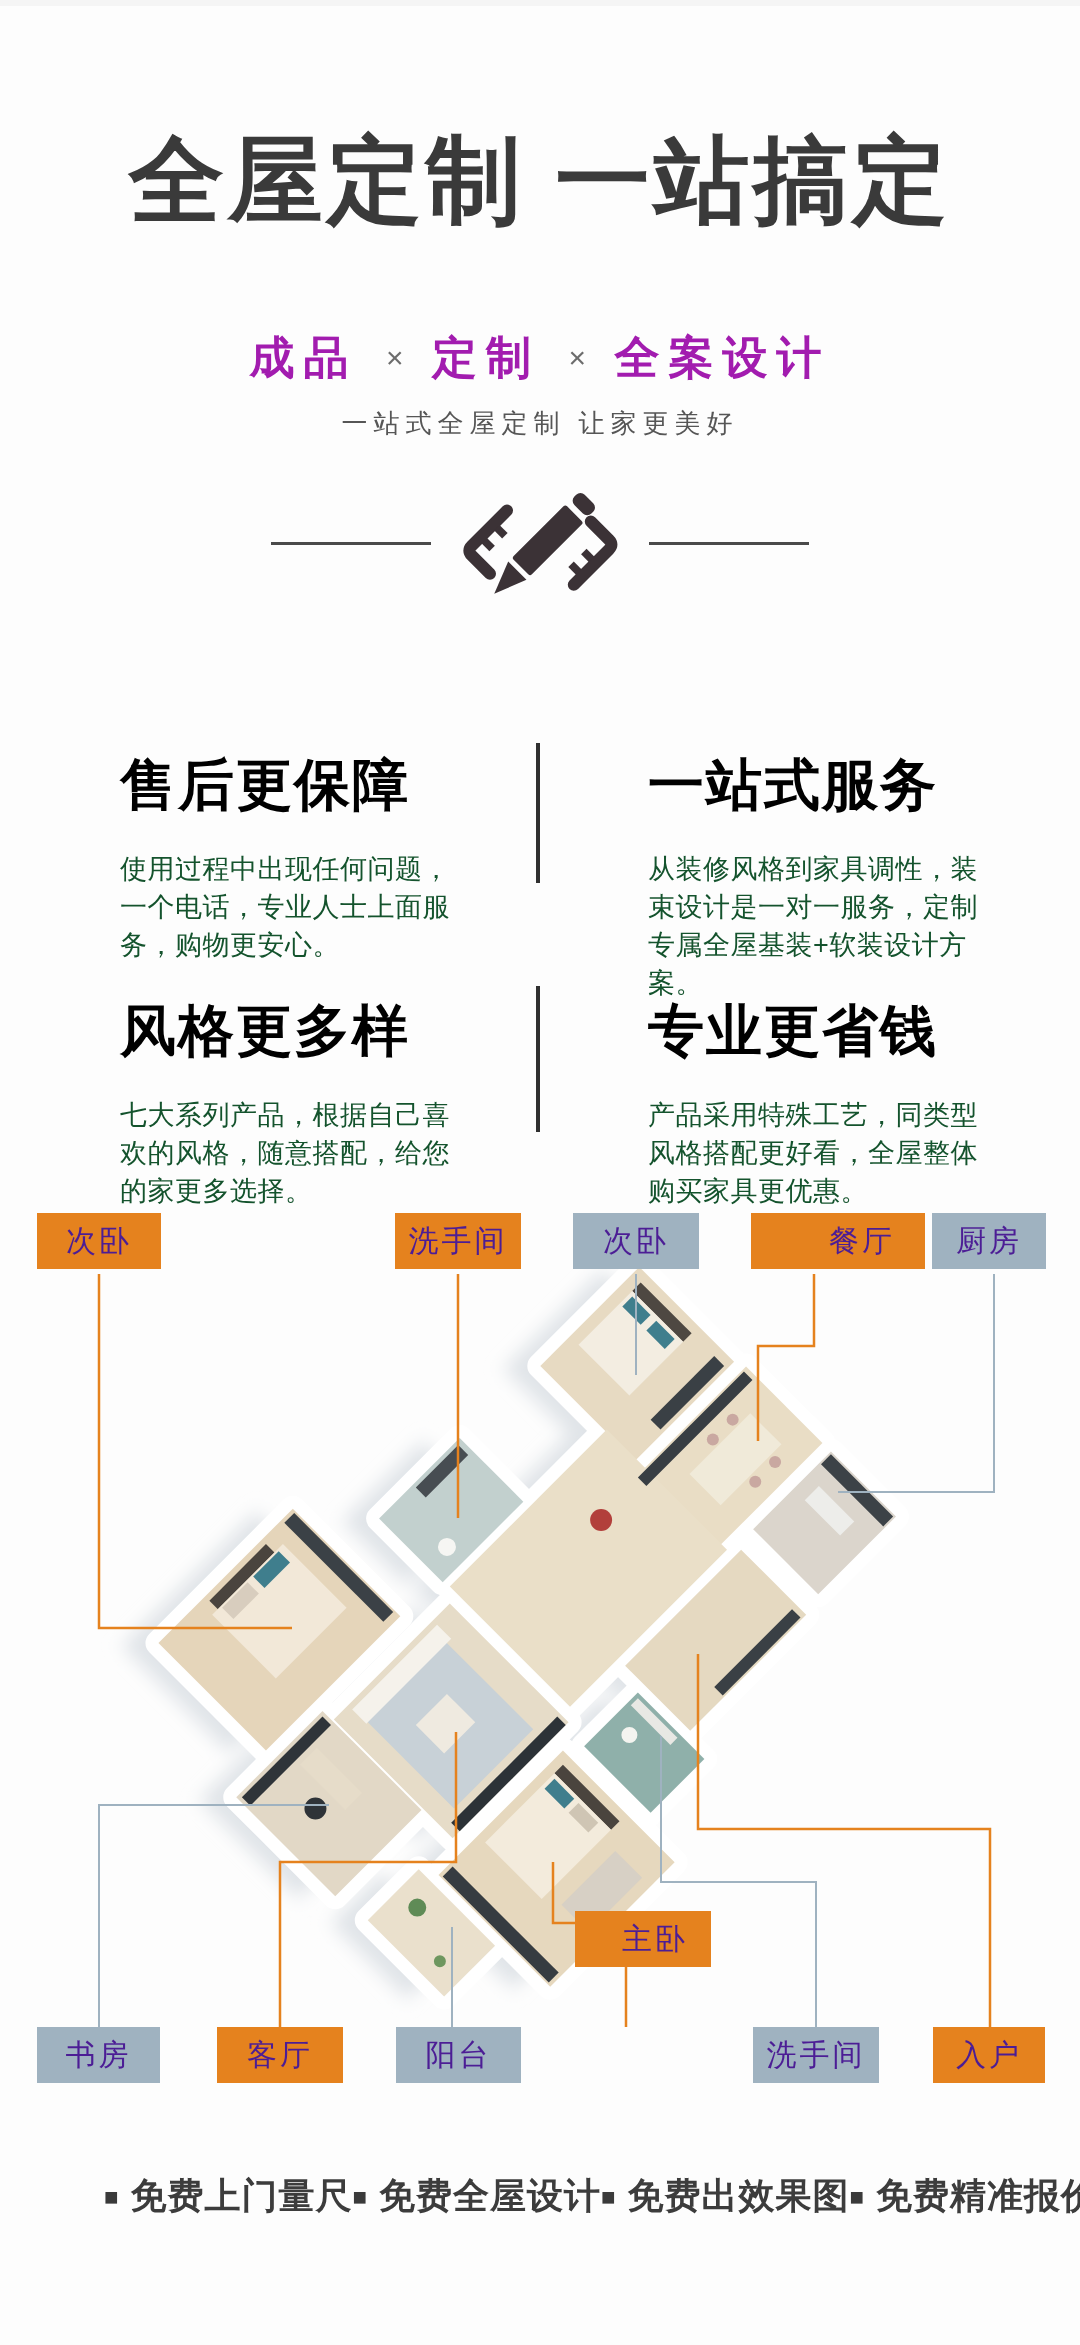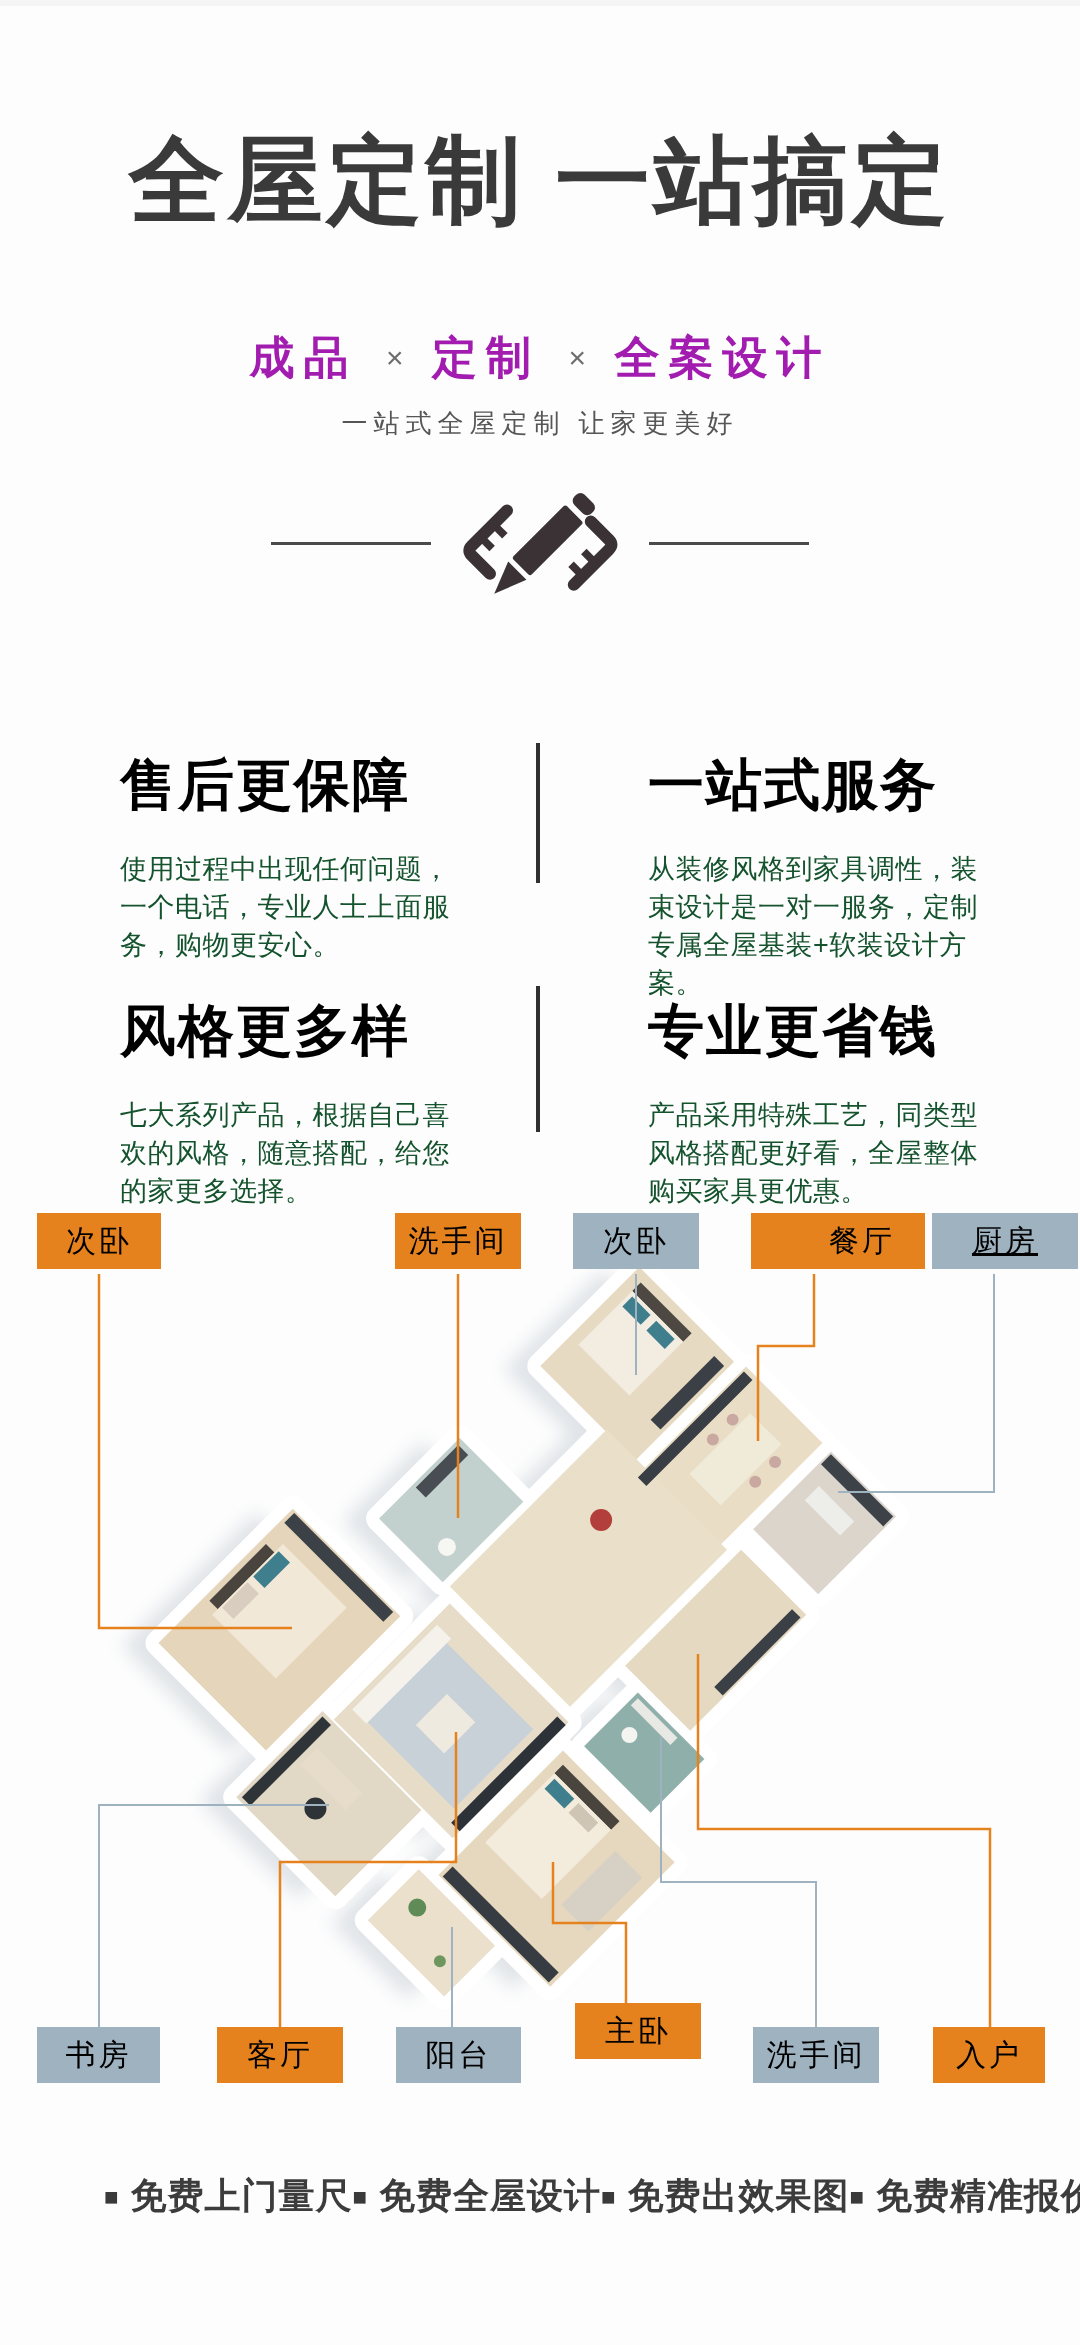--- a/index.html
+++ b/index.html
@@ -55,21 +55,21 @@
   .v-divider{position:absolute;left:536px;width:4px;background:#303030;}
   .v-divider.row1{top:737px;height:140px;}
   .v-divider.row2{top:980px;height:146px;}
   
   .plan-svg{position:absolute;left:0;top:1200px;}
   .cl{fill:none;}
   .co{stroke:var(--orange,#e5821e);stroke-width:2.5;}
   .cg{stroke:var(--gray-blue,#9fb2c0);stroke-width:2;}
   .room-label{
     position:absolute;height:56px;line-height:56px;
-    text-align:center;color:#000000;
+    text-align:center;color:#4c1d95;
     font-size:30px;letter-spacing:3px;font-weight:500;
   }
   
   .services{
     position:absolute;left:104px;top:2166px;width:878px;
     display:flex;justify-content:space-between;align-items:center;
   }
   .service-item{display:flex;align-items:center;}
   .service-item .sq{
     font-size:24px;color:#3a3a3a;margin-right:12px;line-height:1;
@@ -243,26 +243,26 @@
       <polyline class="cl co" points="626,2021 626,1917 553,1917 553,1856"></polyline>
       <polyline class="cl cg" points="816,2021 816,1876 661,1876 661,1730"></polyline>
       <polyline class="cl co" points="990,2021 990,1823 698,1823 698,1648"></polyline>
     </g>
   </svg>
 
   <div class="room-label" style="left: 37px; top: 1207px; width: 124px; background: rgb(229, 130, 30);">次卧</div>
   <div class="room-label" style="left: 395px; top: 1207px; width: 126px; background: rgb(229, 130, 30);">洗手间</div>
   <div class="room-label" style="left: 573px; top: 1207px; width: 126px; background: rgb(159, 178, 192);">次卧</div>
   <div class="room-label" style="left: 751px; top: 1207px; width: 126px; background: rgb(229, 130, 30); padding-left: 48px;">餐厅</div>
-  <div class="room-label" style="left: 932px; top: 1207px; width: 146px; background: rgb(159, 178, 192); text-decoration: underline;">厨房</div>
+  <div class="room-label" style="left: 932px; top: 1207px; width: 114px; background: rgb(159, 178, 192);">厨房</div>
 
   <div class="room-label" style="left: 37px; top: 2021px; width: 123px; background: rgb(159, 178, 192);">书房</div>
   <div class="room-label" style="left: 217px; top: 2021px; width: 126px; background: rgb(229, 130, 30);">客厅</div>
   <div class="room-label" style="left: 396px; top: 2021px; width: 125px; background: rgb(159, 178, 192);">阳台</div>
-  <div class="room-label" style="left: 575px; top: 1997px; width: 126px; background: rgb(229, 130, 30);">主卧</div>
+  <div class="room-label" style="left: 575px; top: 1905px; width: 112px; background: rgb(229, 130, 30); padding-left: 24px;">主卧</div>
   <div class="room-label" style="left: 753px; top: 2021px; width: 126px; background: rgb(159, 178, 192);">洗手间</div>
   <div class="room-label" style="left: 933px; top: 2021px; width: 112px; background: rgb(229, 130, 30);">入户</div>
 
   <div class="services">
     <div class="service-item">
       <span class="sq">■</span>
       <span class="txt">免费上门量尺</span>
     </div>
     <div class="service-item">
       <span class="sq">■</span>

